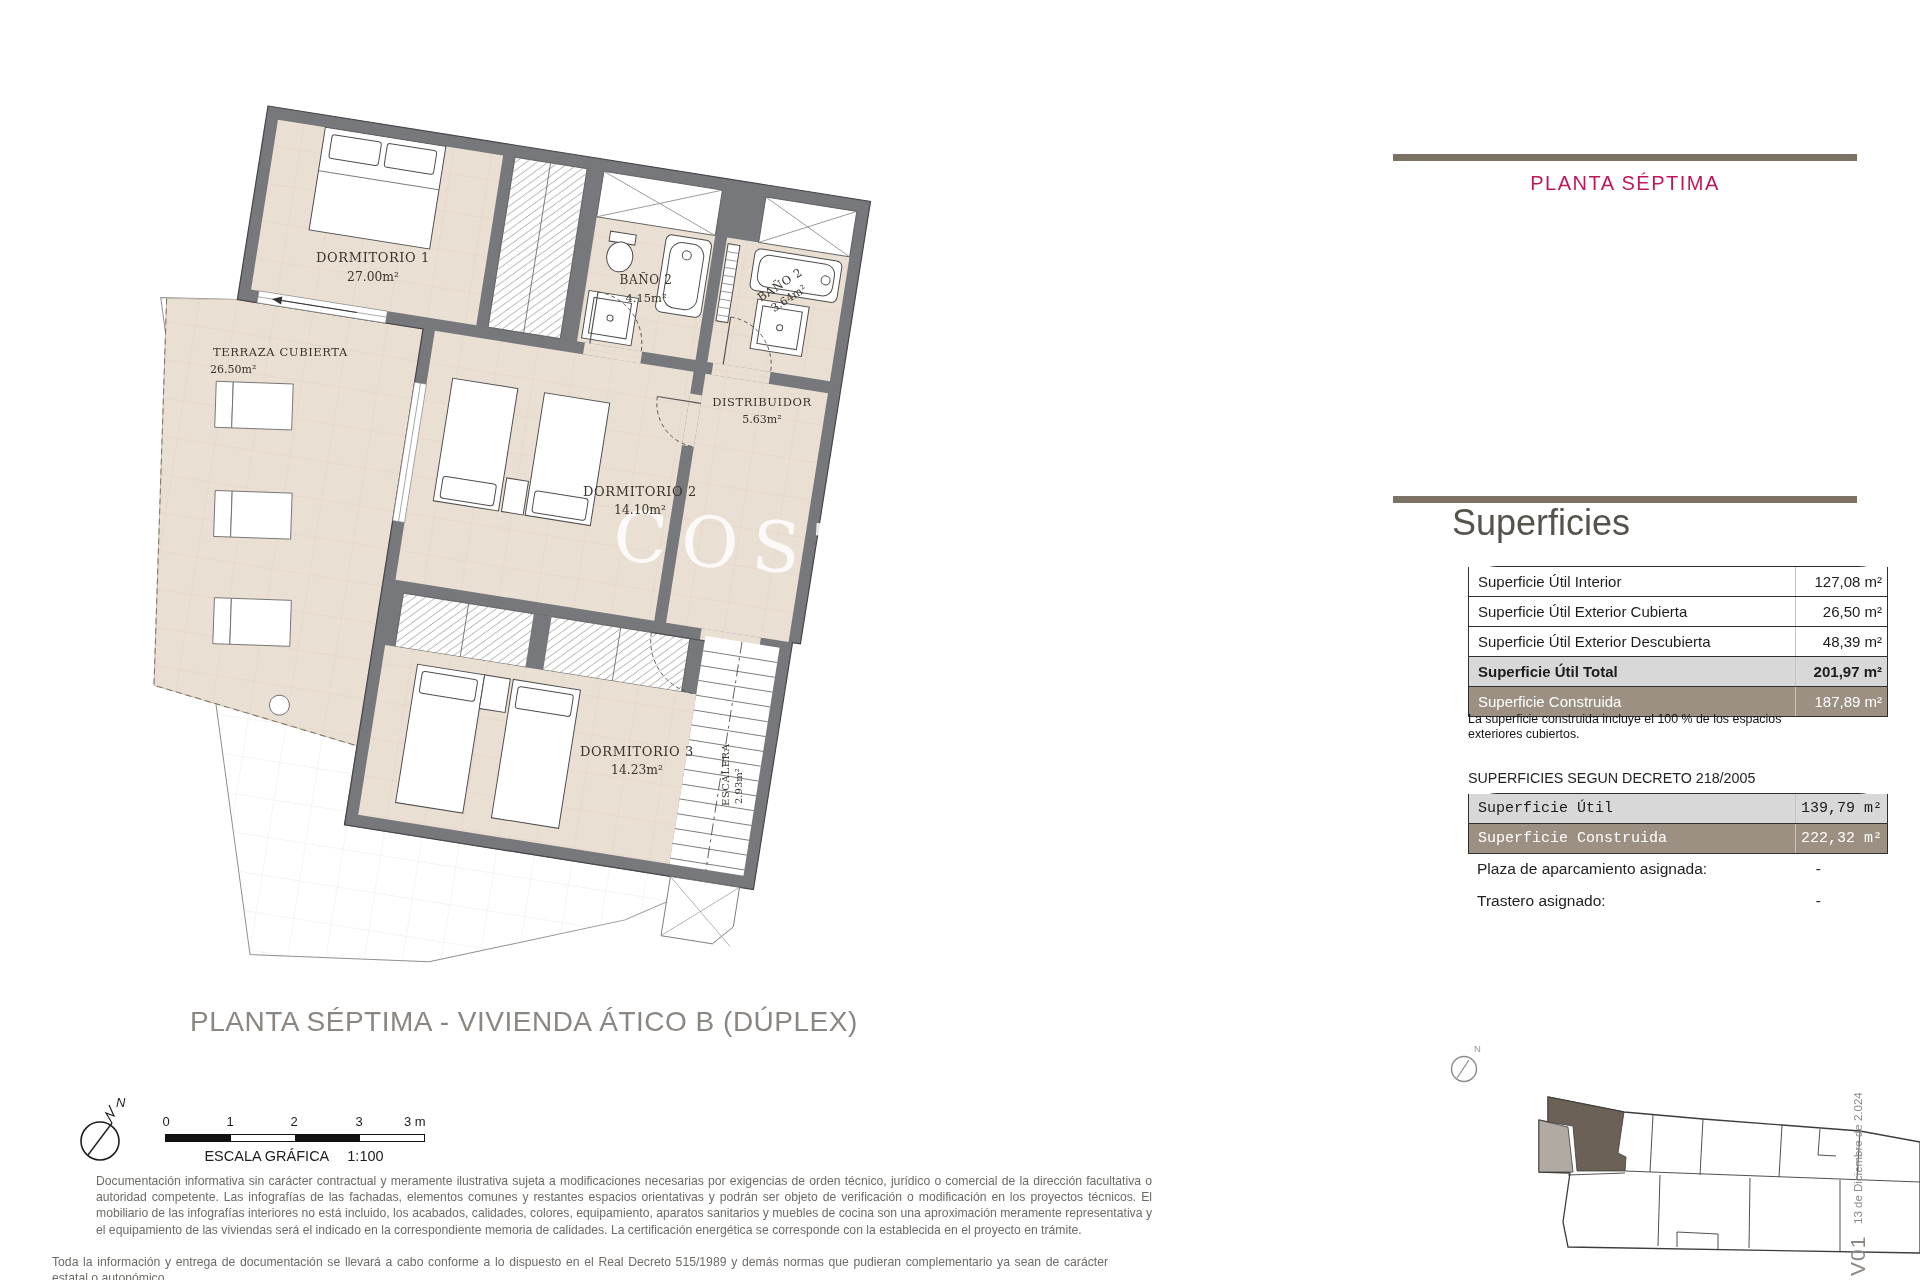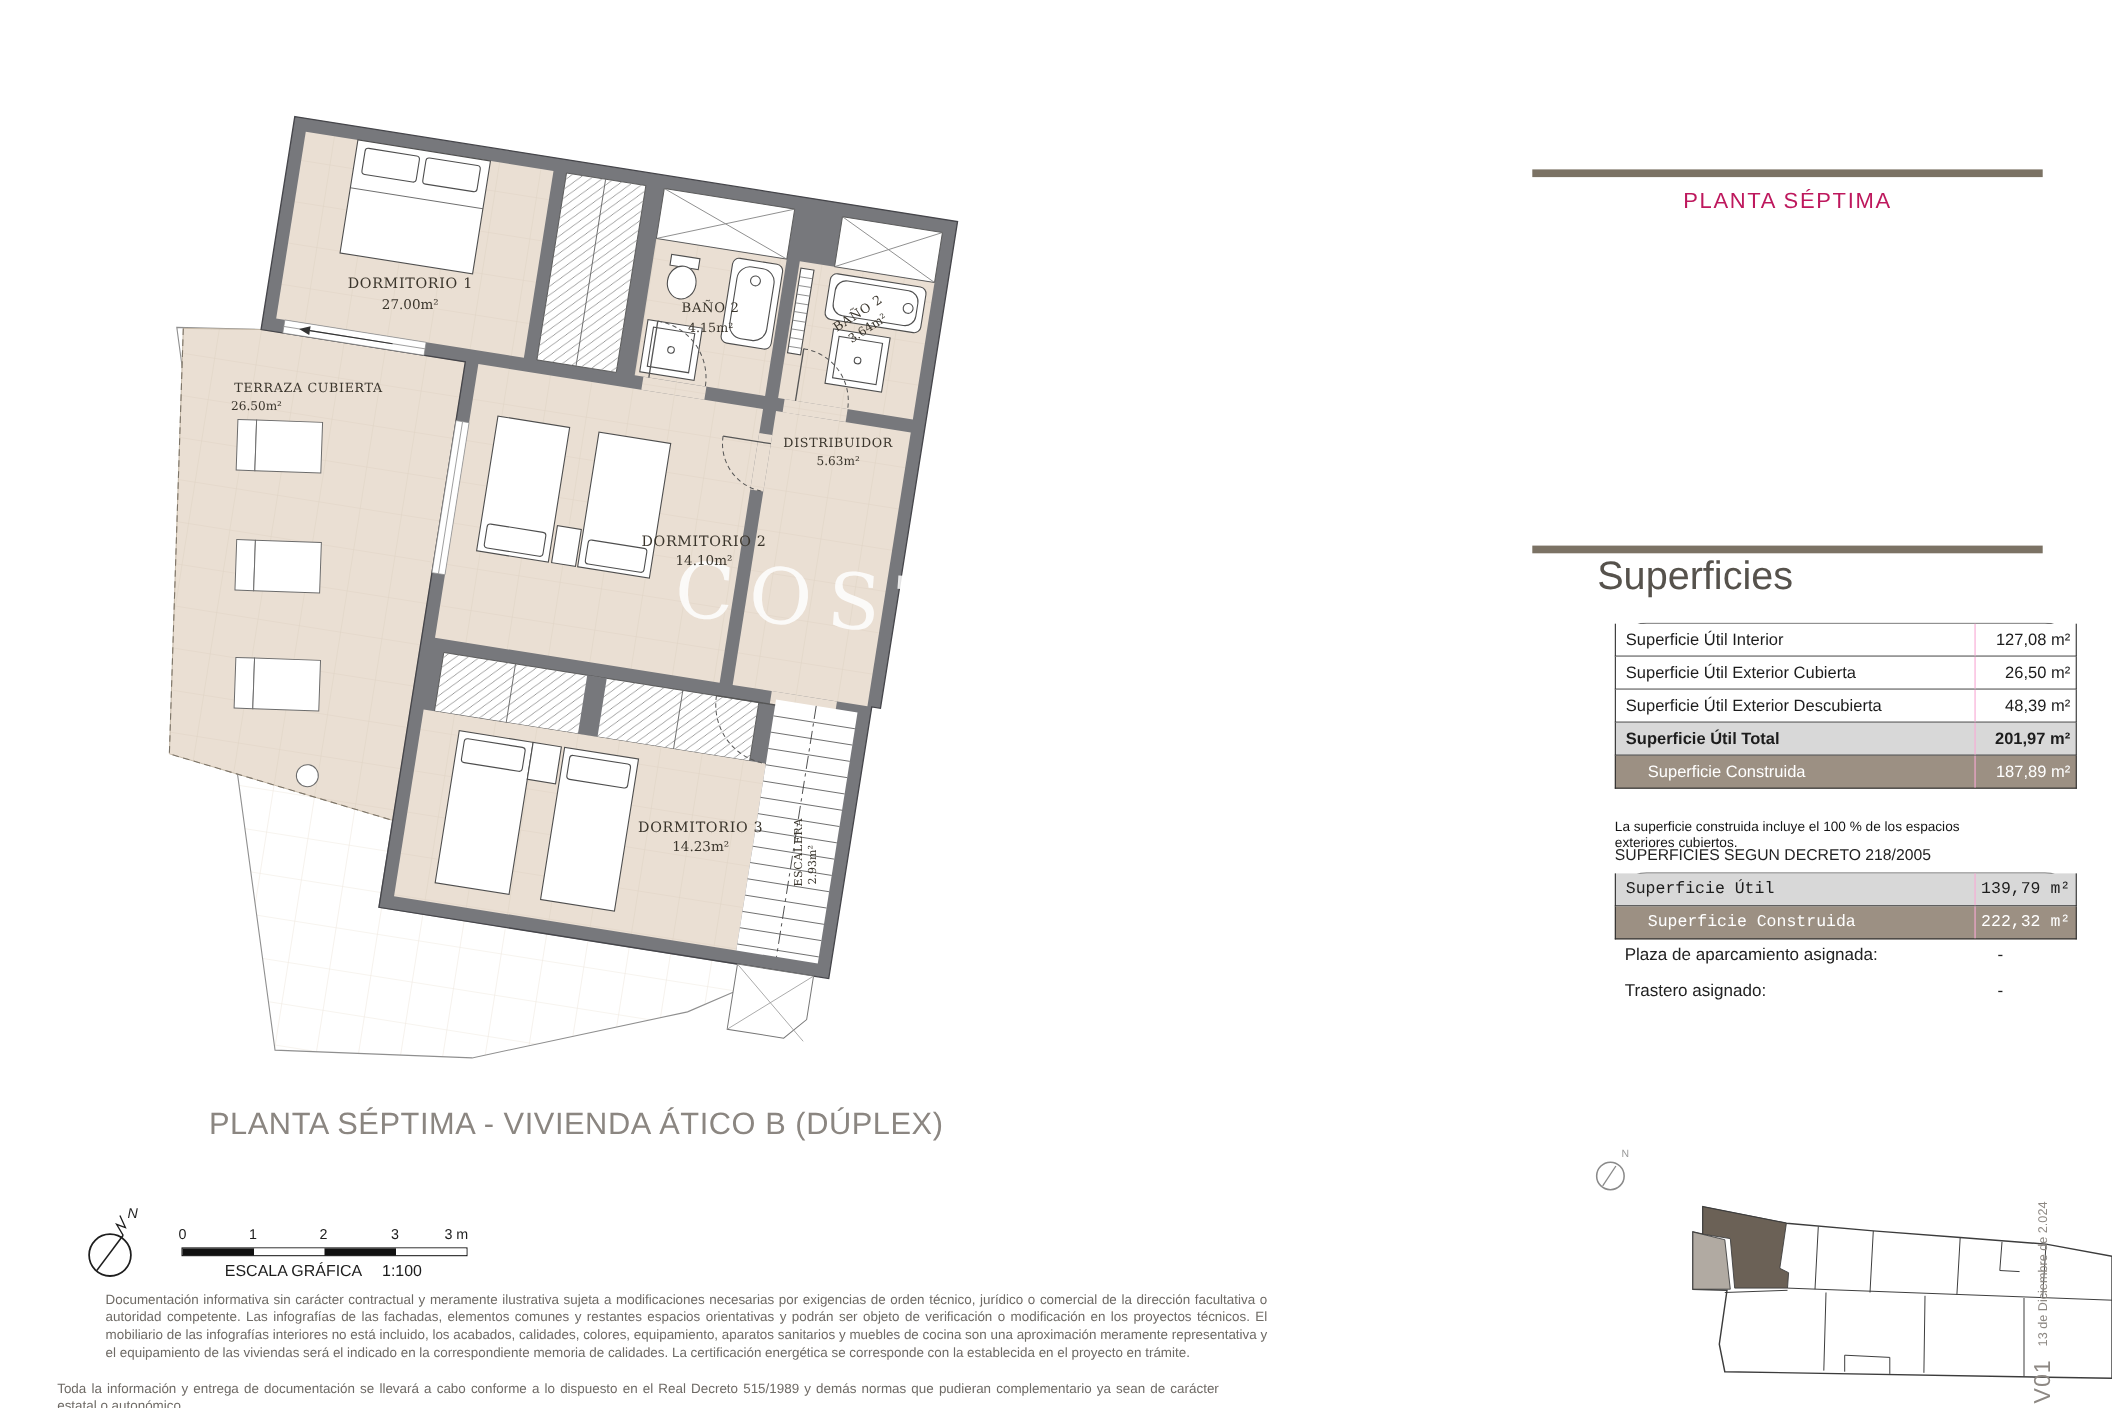--- a/index.html
+++ b/index.html
@@ -13,23 +13,23 @@
        font-size:20px;color:#be185d;letter-spacing:1.5px;}
   .superficies-title{position:absolute;left:1452px;top:502px;font-size:36px;color:#56524c;}
   .s-table{position:absolute;left:1468px;width:420px;border-top:1px solid #2e2e2e;border-radius:29px;}
   .tbl1{top:566px;} .tbl2{top:793px;font-family:Liberation Mono, monospace;}
   .t-row{display:flex;height:29px;border:1px solid #2e2e2e;border-top:none;
        font-size:15px;color:#1c1c1c;background:#fff;}
   .t-label{flex:1;display:flex;align-items:center;padding-left:9px;}
   .t-value{width:86px;border-left:1px solid #f9a8d4;display:flex;align-items:center;
        justify-content:flex-end;padding-right:5px;}
   .row-total{background:#d8d8d8;font-weight:bold;}
-  .row-built{background:#9c9083;color:#fff;padding-left:20px;}
+  .row-built{background:#9c9083;color:#fff;}
   .s-note{position:absolute;left:1468px;top:712px;width:362px;font-size:12.4px;
-       color:#141414;line-height:1.22;margin-top:32px;}
+       color:#141414;line-height:1.22;}
   .decreto-title{position:absolute;left:1468px;top:770px;font-size:14.3px;color:#222;}
   .extra-row{position:absolute;left:1468px;width:358px;display:flex;
        justify-content:space-between;font-size:15.5px;color:#222;
        padding:0;box-sizing:border-box;}
   .ex1{top:860px;} .ex2{top:892px;gap:25px;}
   .extra-row .xl{padding-left:9px;} .extra-row .xv{padding-right:5px;}
 
   
   .main-title{position:absolute;left:190px;top:1006px;font-size:28px;color:#8b8681;letter-spacing:.5px;}
   .scalebar{position:absolute;left:165px;top:1134px;width:258px;height:6px;

